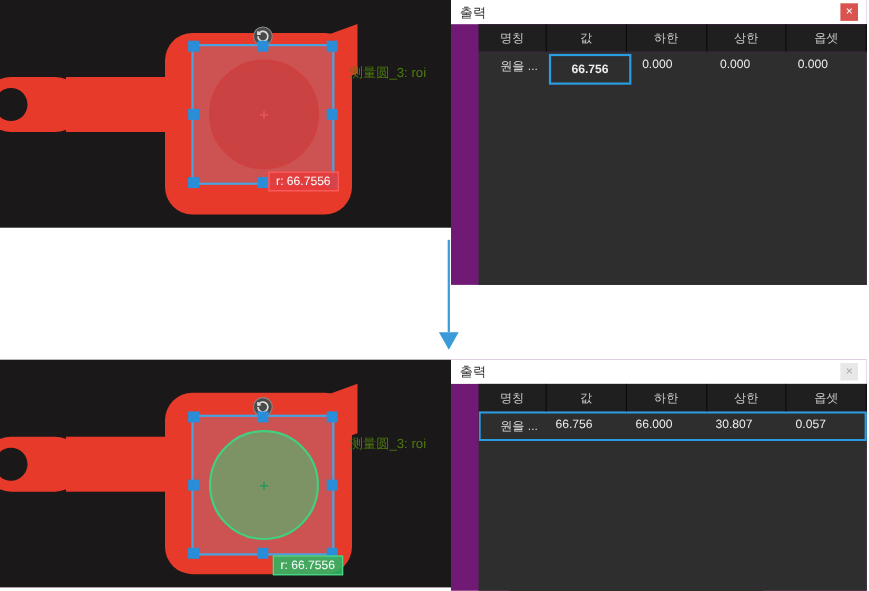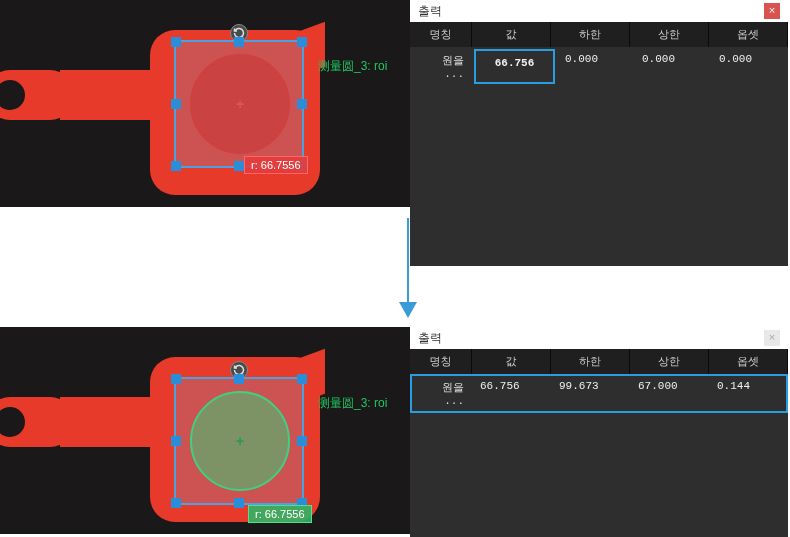--- a/index.html
+++ b/index.html
@@ -31,30 +31,30 @@
   .measured-circle { position: absolute; left: 14px; top: 12px; width: 100px; height: 100px; border-radius: 50%; }
   .measured-circle.fail { background: rgba(200,50,50,0.5); border: 2px solid #d04040; }
   .measured-circle.pass { background: rgba(60,200,120,0.55); border: 2px solid #40d080; }
   .center-cross { position:absolute; left:50%; top:50%; color:#e05555; font-size:14px; transform:translate(-50%,-50%); font-weight:bold;}
   .center-cross.pass { color:#2a9a5a; }
   
   .radius-tag { position:absolute; padding: 2px 6px; color:#fff; font-size:11px; white-space:nowrap; }
   .radius-tag.fail { background: rgba(230,60,60,0.9); border:1px solid #ff6666; left: 244px; top: 156px;}
   .radius-tag.pass { background: rgba(50,180,100,0.9); border:1px solid #50e090; left: 248px; top: 178px;}
   
-  .roi-label { position:absolute; left: 318px; top: 58px; color:#22c55e; font-size:12px; }
+  .roi-label { position:absolute; left: 318px; top: 58px; color:#4d7c0f; font-size:12px; }
   
   
-  .output-panel { width: 378px; background: #701a75; position: relative; font-family: Liberation Mono, monospace; }
+  .output-panel { width: 378px; background: #701a75; position: relative; }
   .output-title { background: #fff; color:#333; padding: 4px 8px; font-size:12px; height:22px; display:flex; align-items:center; justify-content:space-between;}
   .close-btn { width:16px; height:16px; display:flex; align-items:center; justify-content:center; font-size:11px; }
   .close-btn.active { background:#d9534f; color:#fff; }
   .close-btn.dim { background:#e8e8e8; color:#aaa; }
   
-  .out-table { width:100%; }
+  .out-table { width:100%;padding-left:25px; }
   .out-header { display:flex; background:#1f1f1f; }
   .out-header .cell { flex:1; text-align:center; padding:5px 0; color:#ccc; font-size:11px; border-right:1px solid #0a0a0a; }
   .out-header .cell.name { flex: 0 0 62px; }
   .out-row { display:flex; background:#2e2e2e; }
   .out-row .cell { flex:1; text-align:left; padding:6px 8px; color:#eee; font-size:11px; }
   .out-row .cell.name { flex:0 0 62px; text-align:right; padding-left:8px; color:#ddd; }
   .val-highlight { border:2px solid #2a9de0; margin:2px; padding:4px 6px; }
   .val-fail { color:#ff4444; font-weight:bold; }
   .val-pass { color:#3adb76; }
   .row-highlight { box-shadow: inset 0 0 0 2px #2a9de0; }
@@ -170,20 +170,20 @@
       <div class="out-header">
         <div class="cell name">명칭</div>
         <div class="cell">값</div>
         <div class="cell">하한</div>
         <div class="cell">상한</div>
         <div class="cell">옵셋</div>
       </div>
       <div class="out-row row-highlight">
         <div class="cell name">원을 ...</div>
         <div class="cell val-pass">66.756</div>
-        <div class="cell">99.673</div>
-        <div class="cell">67.000</div>
-        <div class="cell">0.144</div>
+        <div class="cell">66.000</div>
+        <div class="cell">30.807</div>
+        <div class="cell">0.057</div>
       </div>
       <div class="out-body"></div>
     </div>
   </div>
 </div>
 
 </body></html>

